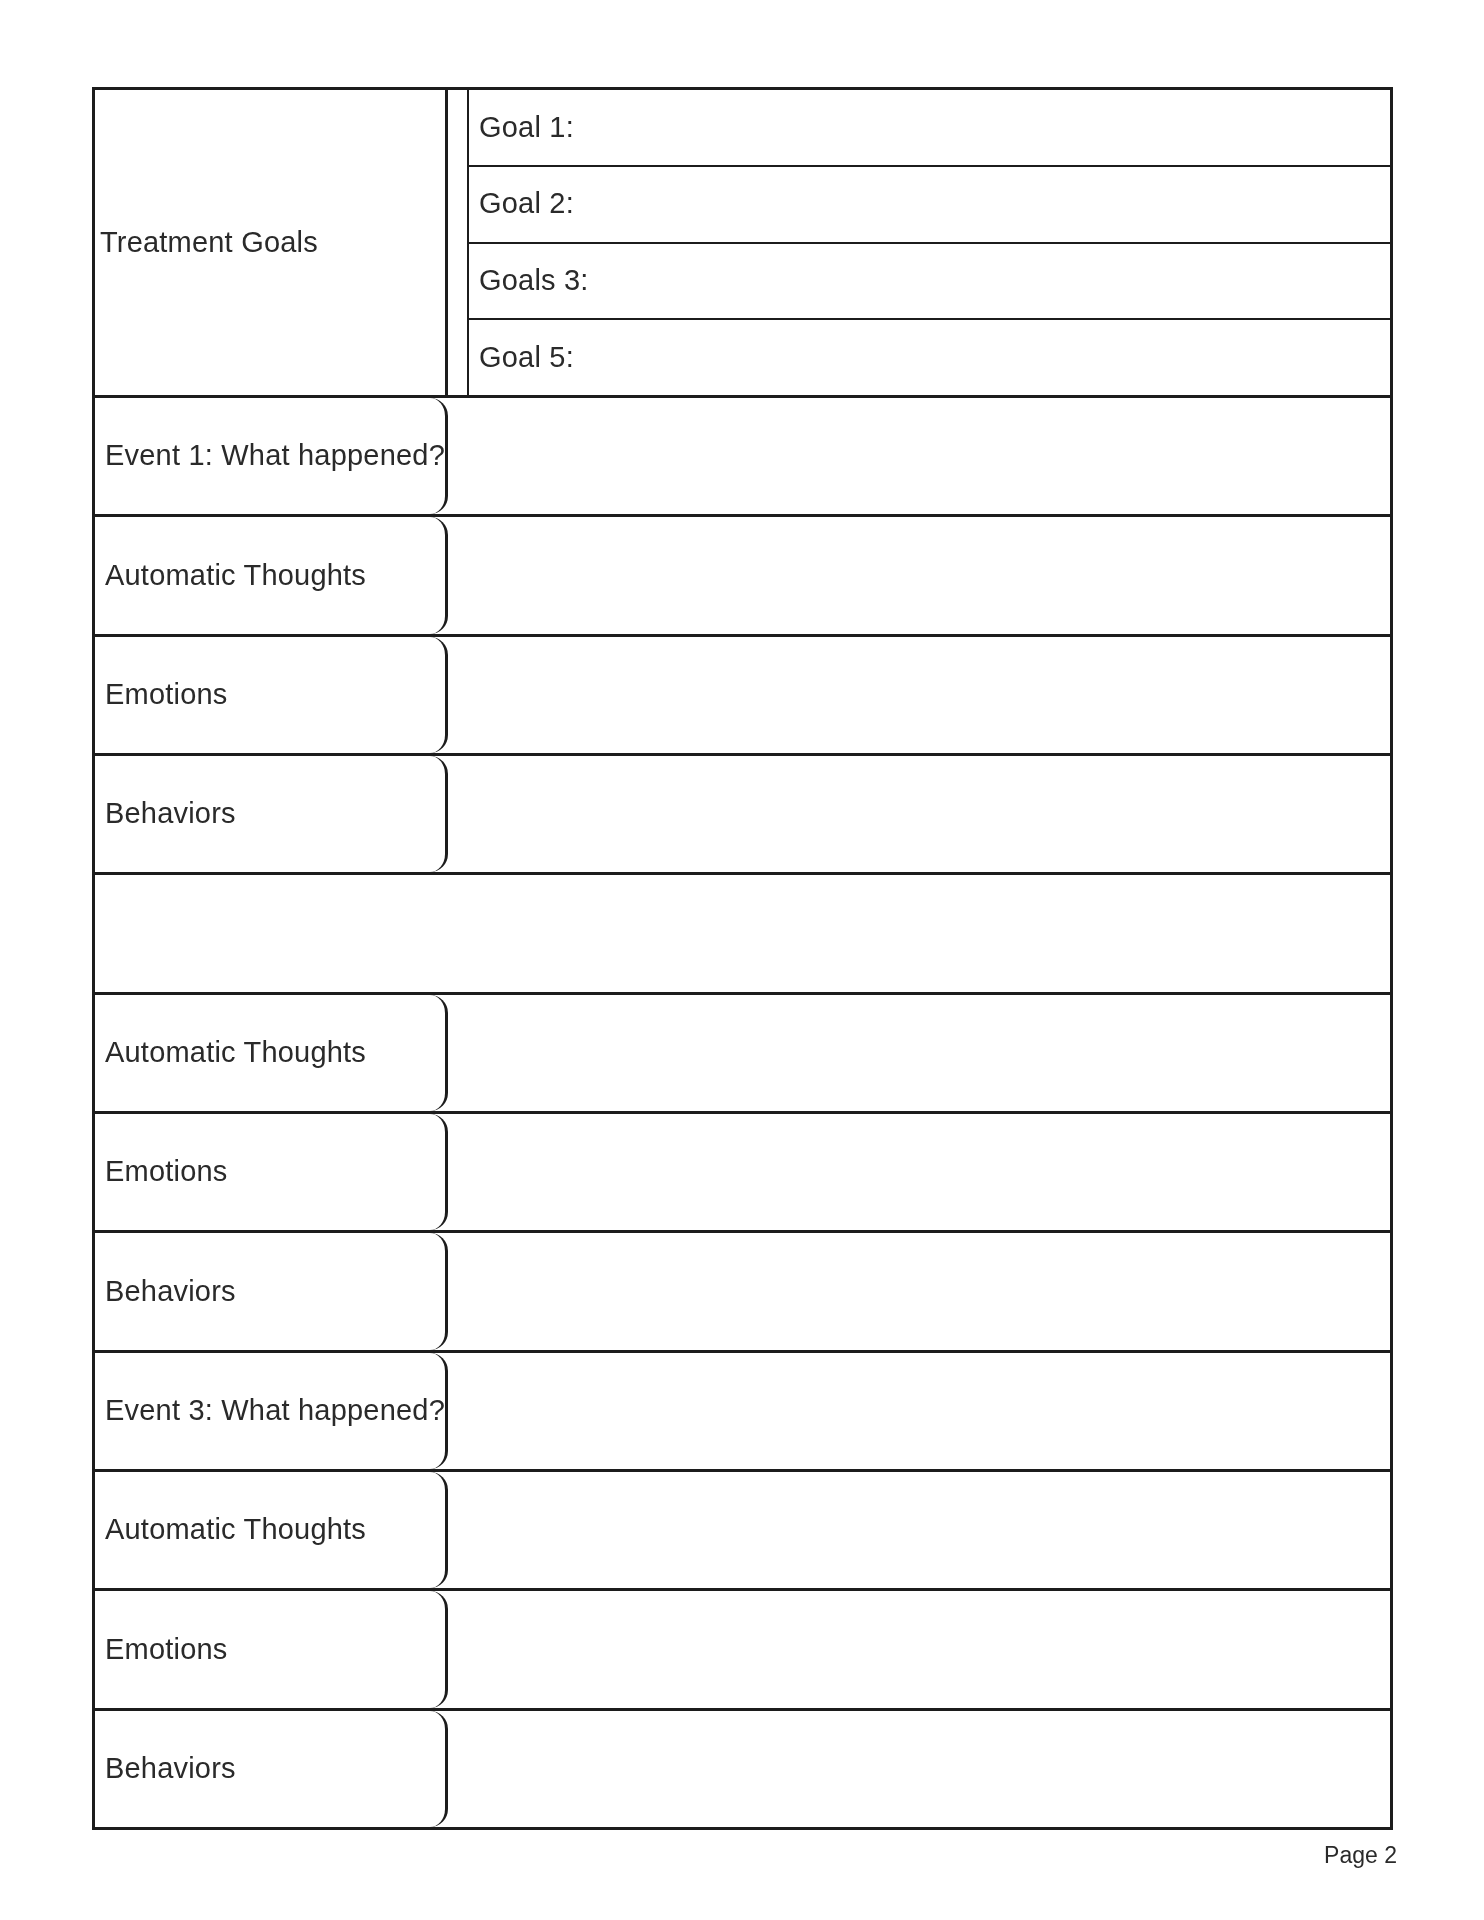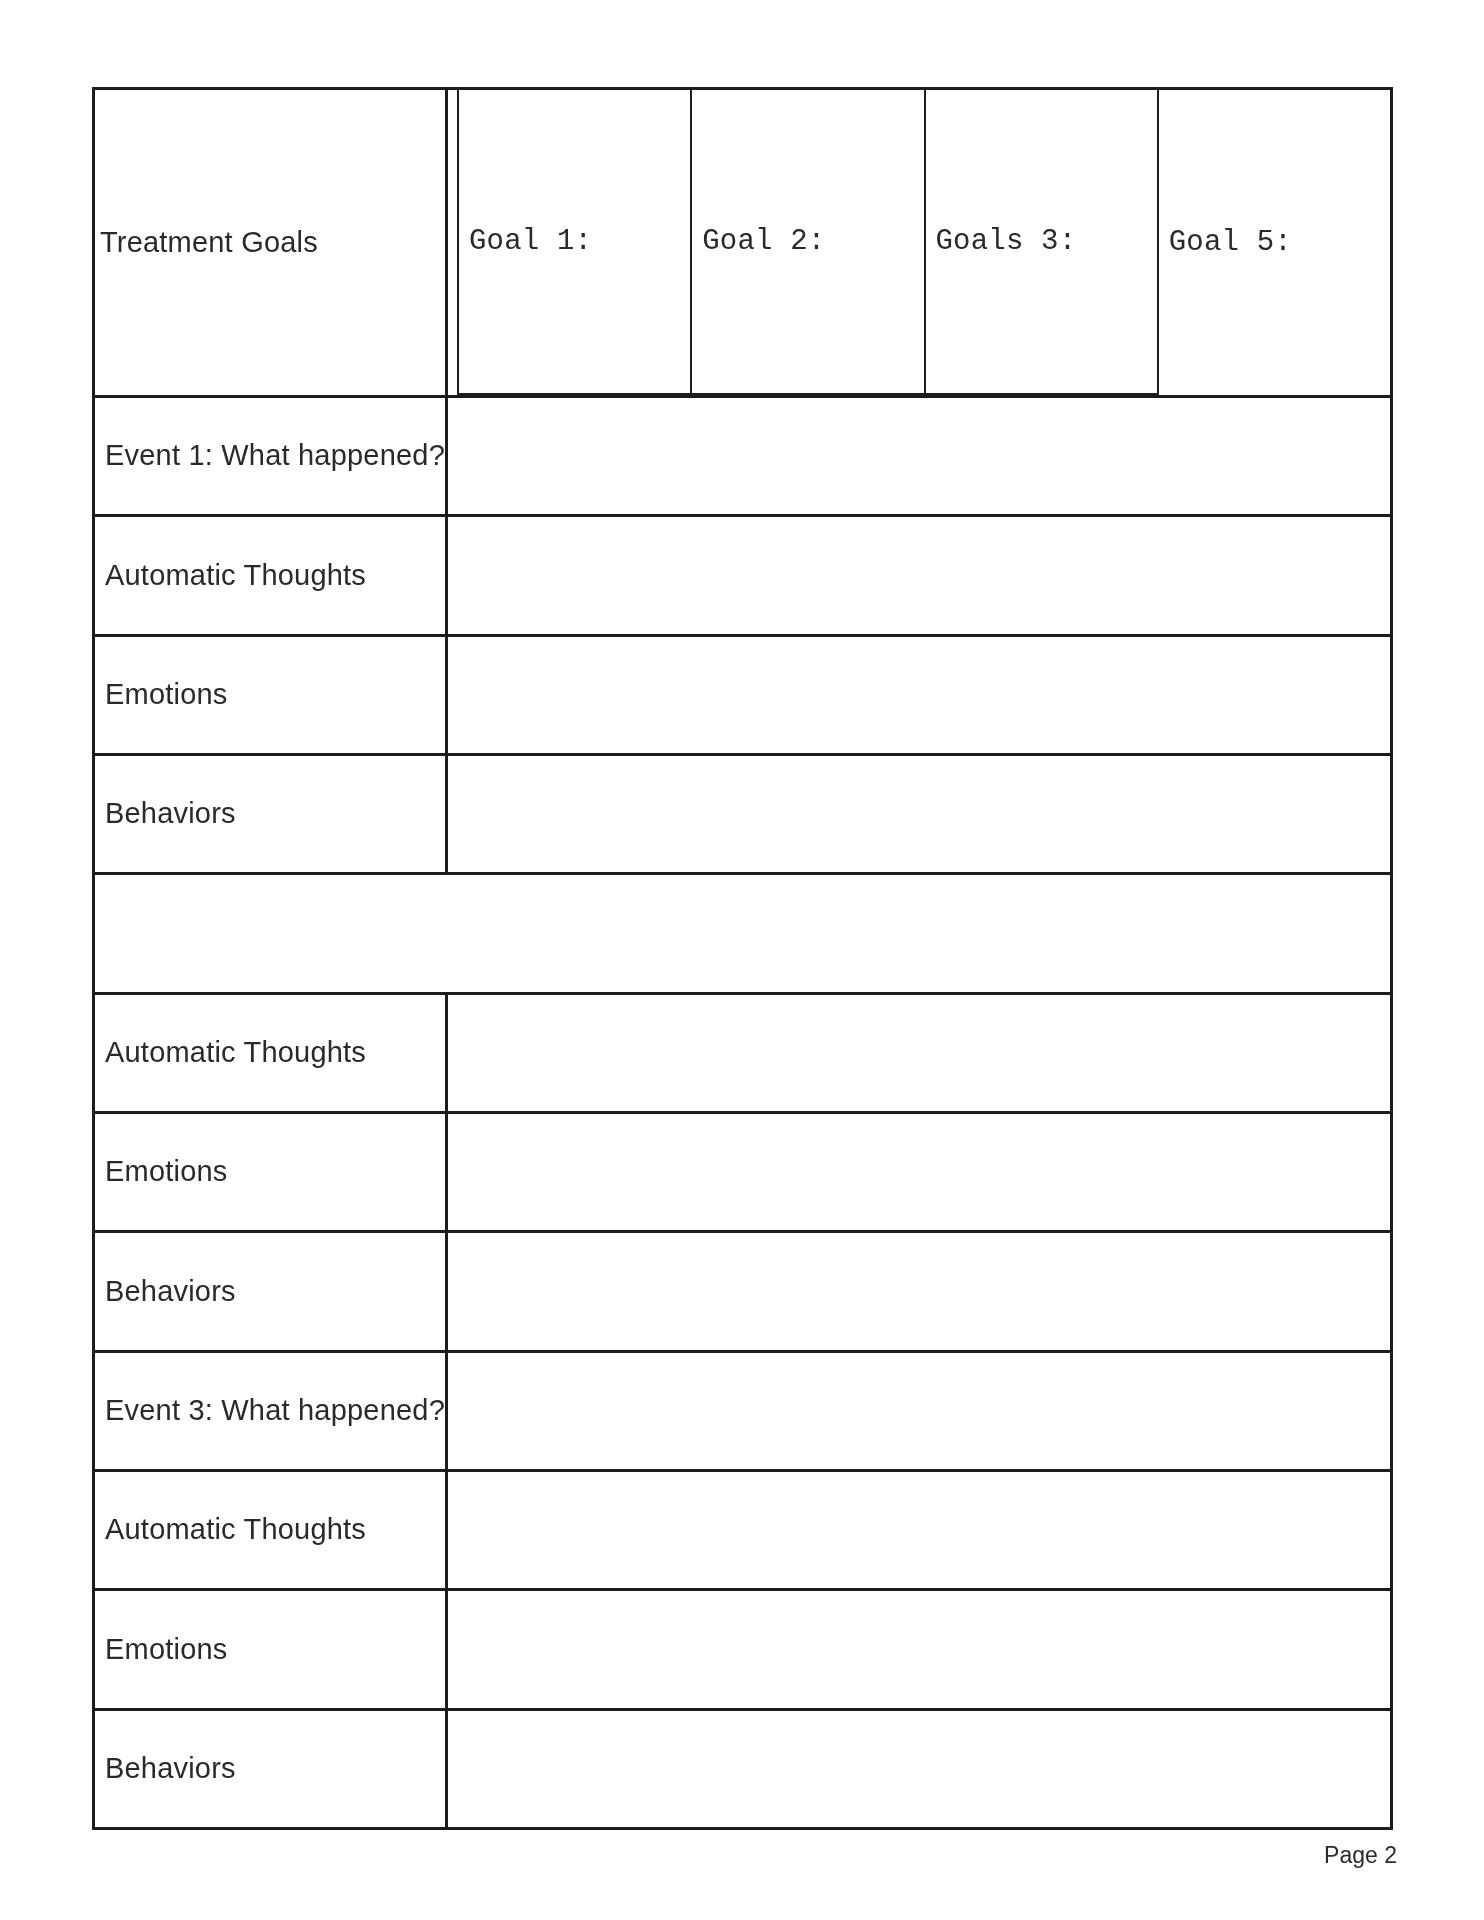--- a/index.html
+++ b/index.html
@@ -37,23 +37,22 @@
     flex: 0 0 353px;
     box-sizing: border-box;
     border-right: 3px solid #1c1c1c;
     display: flex;
     align-items: center;
     padding-left: 5px;
   }
   .goals-stack {
     flex: 1;
     display: flex;
-    flex-direction: row;
-    padding-left: 9px;
-    font-family: Liberation Mono, monospace;
+    flex-direction: column;
+    padding-left: 19px;
   }
   .goal-cell {
     flex: 1;
     box-sizing: border-box;
     border-left: 2px solid #1c1c1c;
     border-bottom: 2px solid #1c1c1c;
     display: flex;
     align-items: center;
     padding-left: 10px;
   }
@@ -70,20 +69,21 @@
   .body-row:last-child {
     border-bottom: none;
   }
   .row-label-cell {
     flex: 0 0 353px;
     box-sizing: border-box;
     border-right: 3px solid #1c1c1c;
     display: flex;
     align-items: center;
     padding-left: 10px;
+    border-radius: 18px;
   }
   .row-value-cell {
     flex: 1;
   }
   
   .cell-text {
     font-size: 29px;
     line-height: 1.15;
     letter-spacing: 0.2px;
     color: #2a2a2a;

